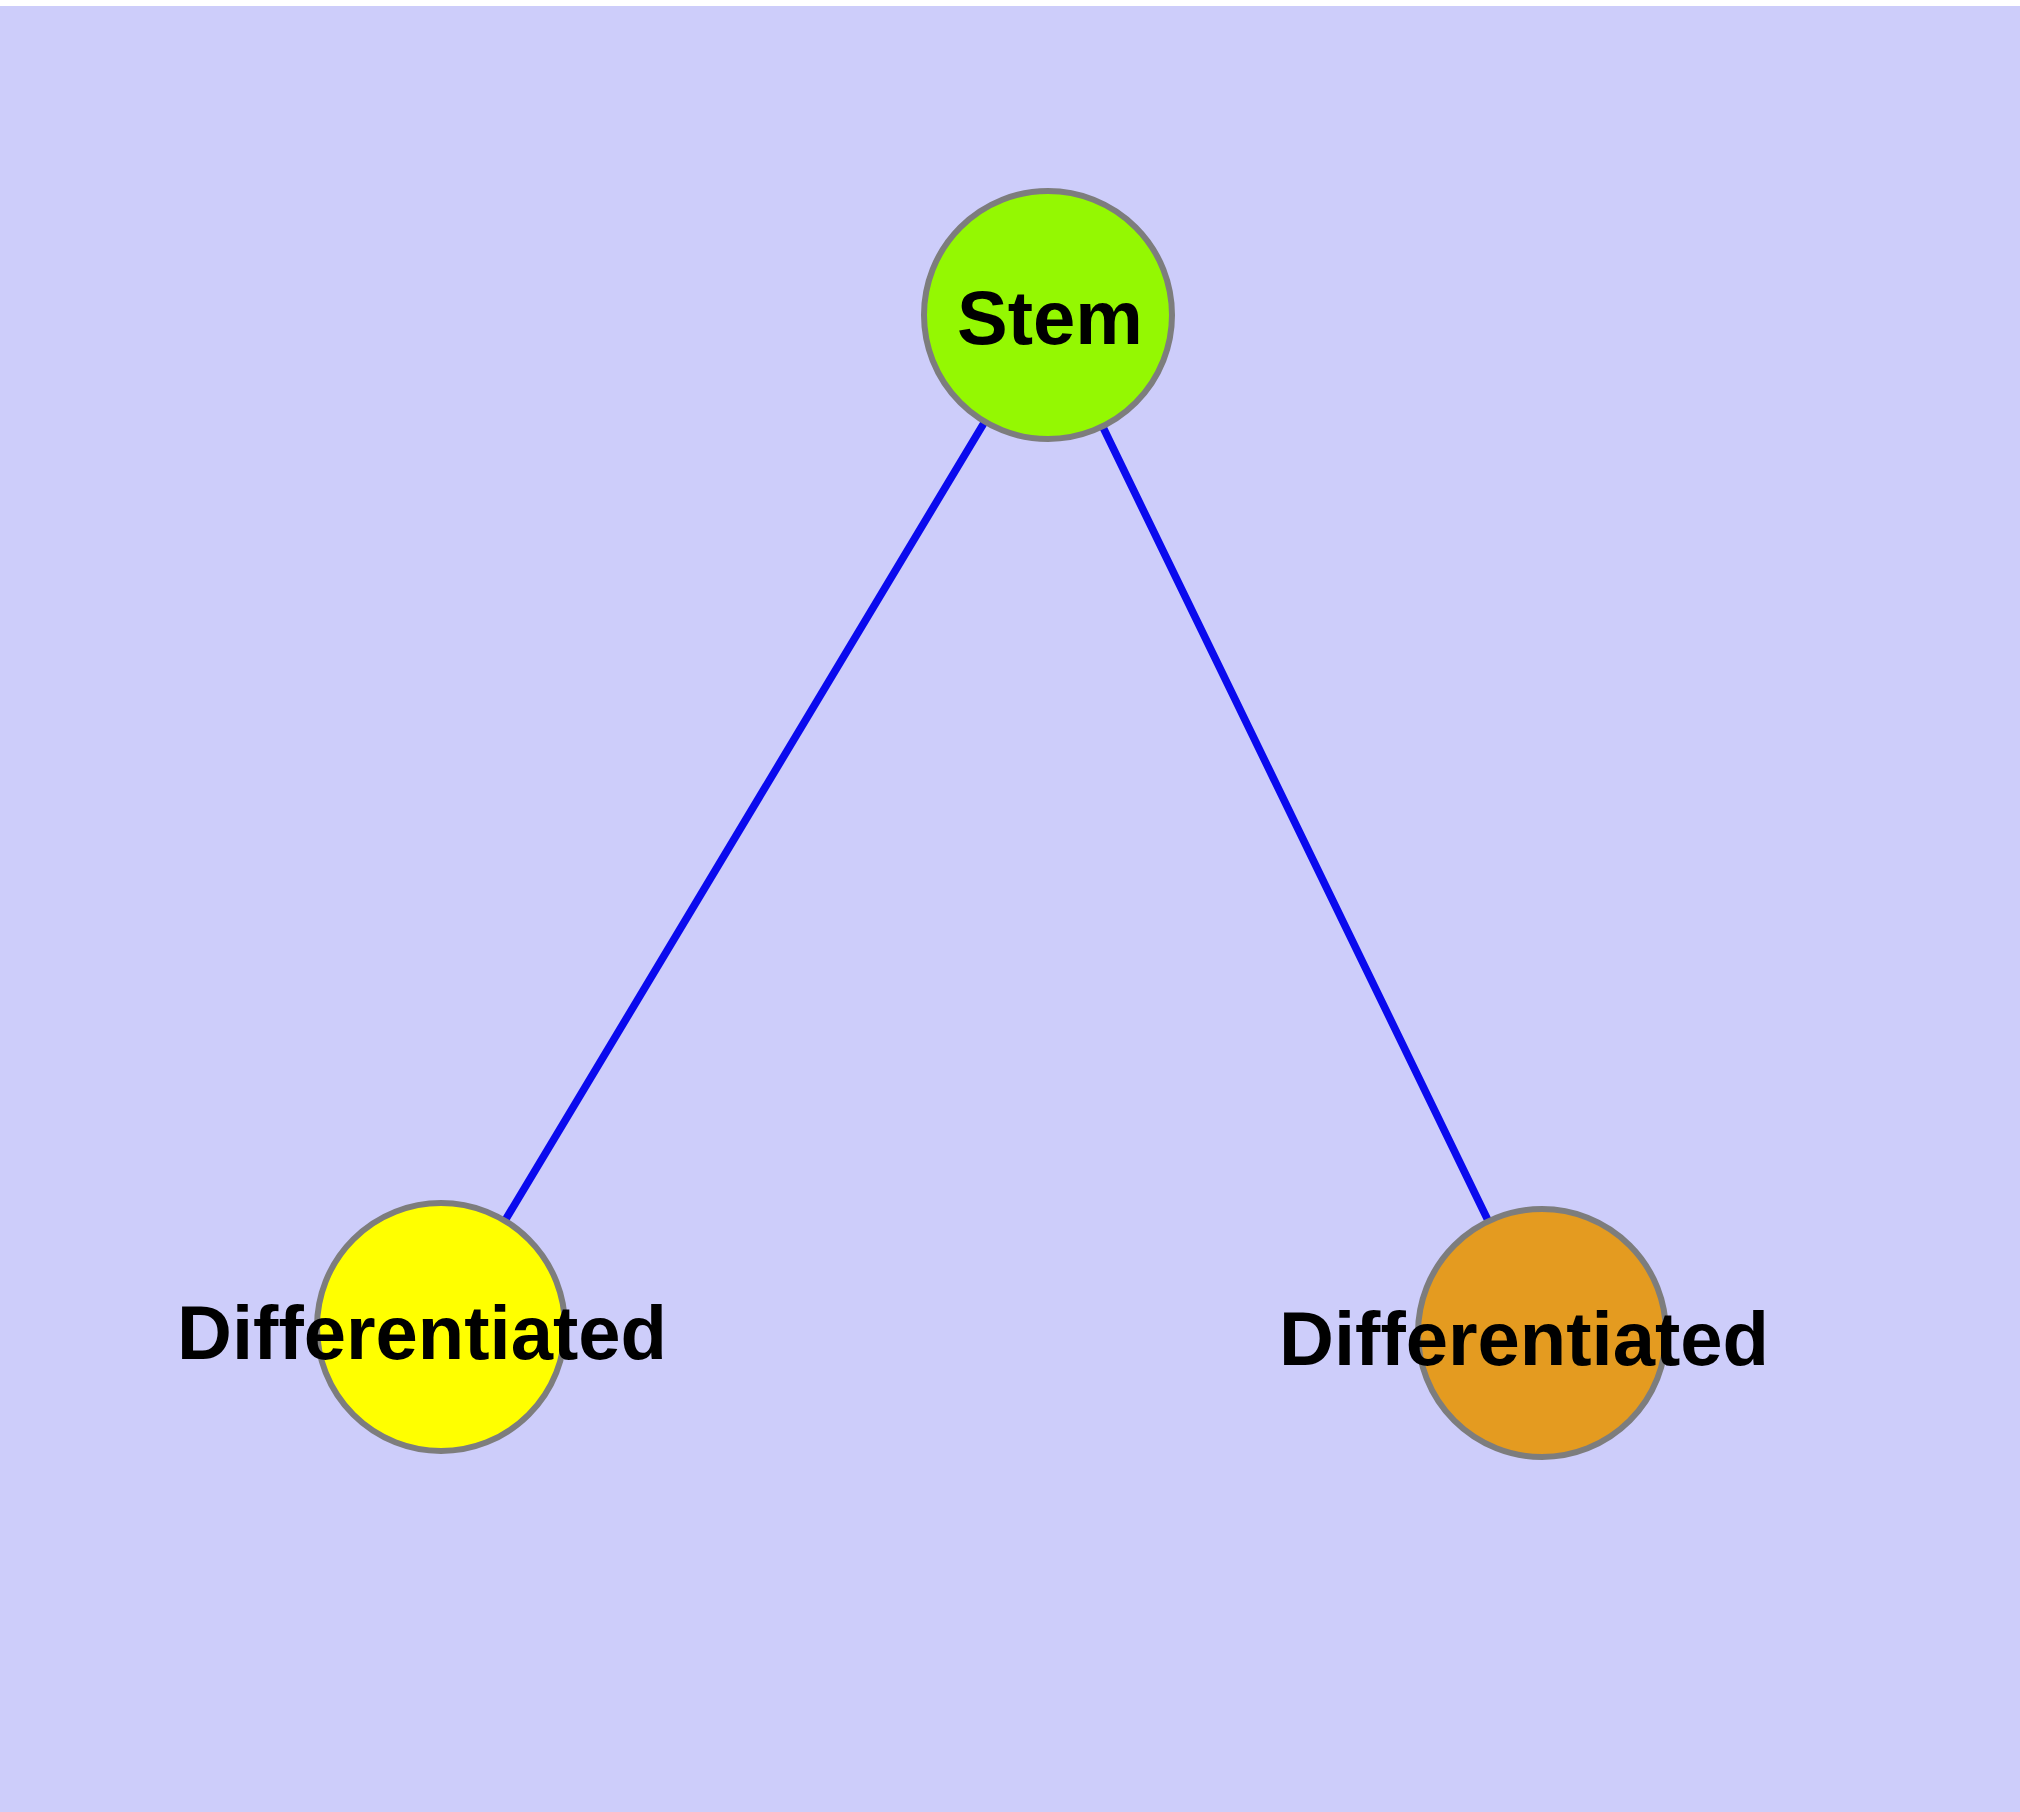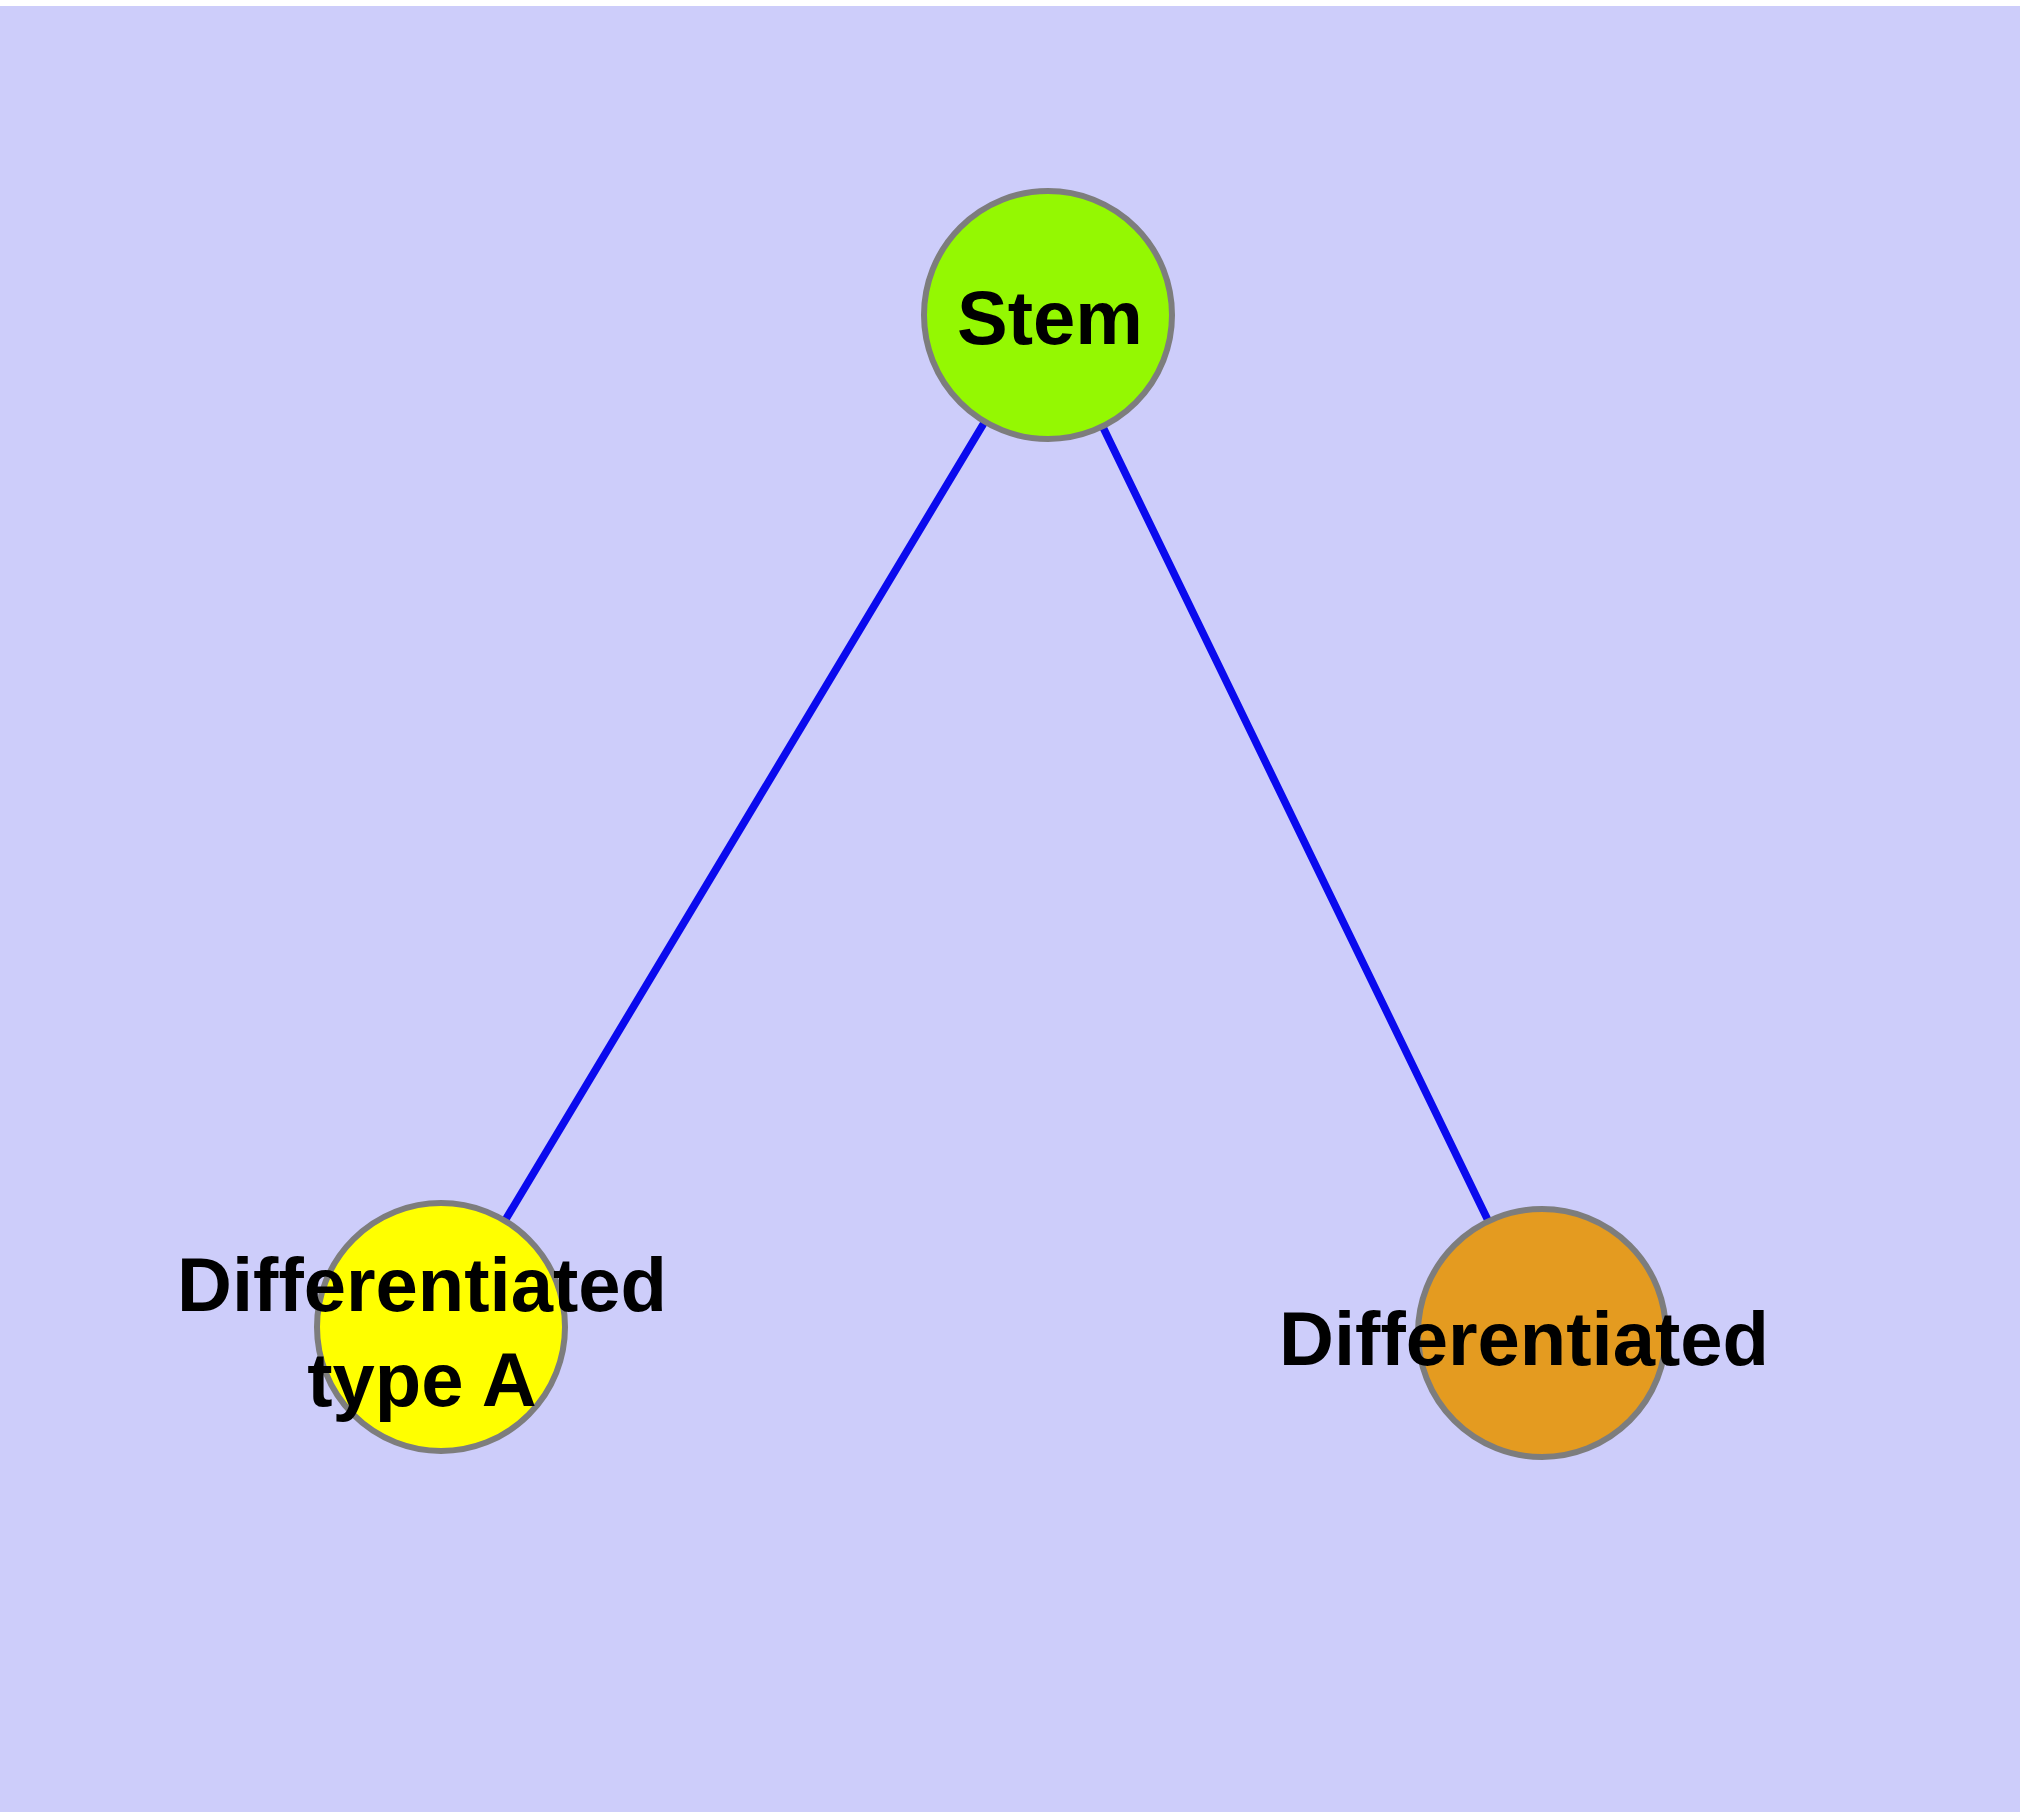--- a/index.html
+++ b/index.html
@@ -82,21 +82,20 @@
   <div class="node" style="left: 314px; top: 1200px; background-color: rgb(255, 255, 0);"></div>
 
   <div class="node" style="left: 1415px; top: 1206px; background-color: rgb(228, 155, 32);"></div>
 
   <div class="node-label" style="left:1050px; top:317px;">
     <span>Stem</span>
   </div>
 
   <div class="node-label" style="left:422px; top:1332px;">
     <span>Differentiated</span>
-    <span>type A</span>
   </div>
 
   <div class="node-label" style="left:1524px; top:1338px;">
     <span>Differentiated</span>
   </div>
 
 </div>
 
 
 </body></html>

